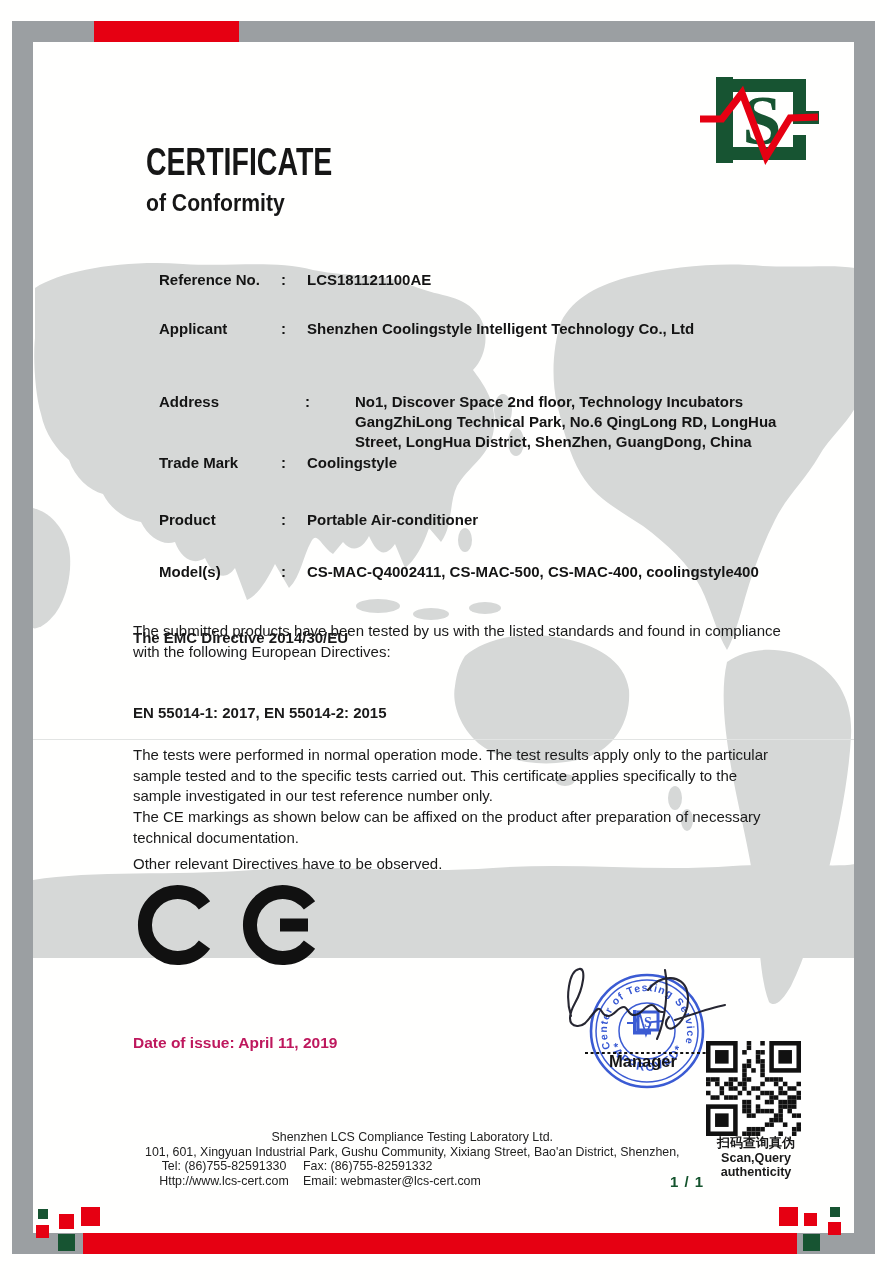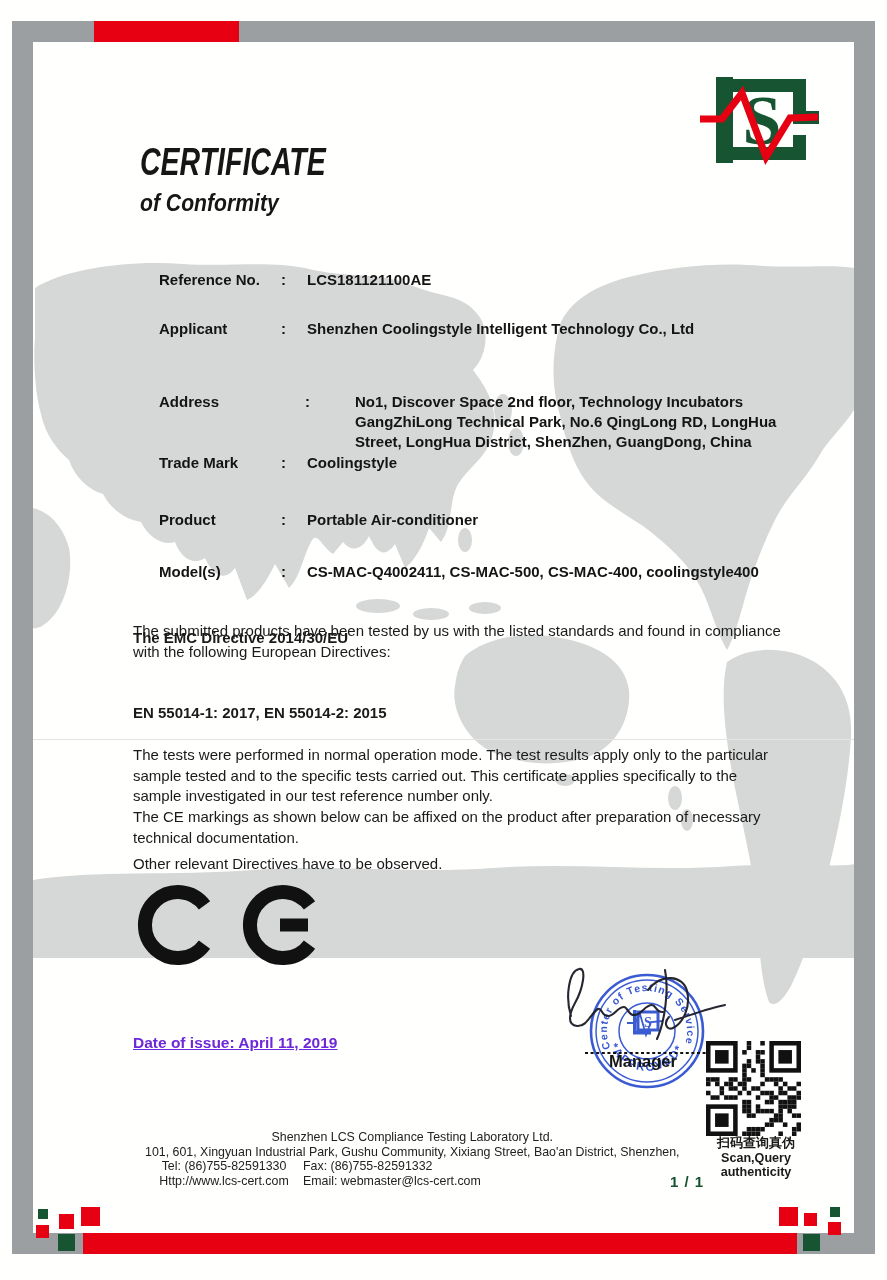--- a/index.html
+++ b/index.html
@@ -12,21 +12,21 @@
   .green{background:#175432;}
   .sq{position:absolute;}
   .title{font-weight:bold;font-size:38px;letter-spacing:0;transform:scaleX(.75);transform-origin:left top;white-space:nowrap;color:#161616;}
   .subtitle{font-weight:bold;font-size:23px;transform:scaleX(.92);transform-origin:left top;white-space:nowrap;color:#161616;}
   .frow{position:absolute;display:flex;width:650px;font-size:15px;font-weight:bold;line-height:20px;color:#141414;margin-left:24px;}
   .flabel{width:122px;flex:none;}
   .fcolon{width:26px;flex:none;}
   .fvalue{flex:1;}
   .para{position:absolute;width:656px;font-size:15px;line-height:20.5px;color:#1a1a1a;}
   .para.b{font-weight:bold;}
-  .dateline{position:absolute;font-size:15.5px;font-weight:bold;color:#6d28d9;text-decoration:underline;}
+  .dateline{position:absolute;font-size:15.5px;font-weight:bold;color:#be185d;}
   .footer{position:absolute;font-size:12.4px;line-height:14.6px;color:#222;text-align:center;}
   .frow2{display:flex;}
   .fcol1{width:158px;flex:none;}
   .pagenum{position:absolute;font-weight:bold;font-size:15px;letter-spacing:1px;color:#14532d;}
   .qrcap{position:absolute;width:130px;text-align:center;font-weight:bold;color:#1a1a1a;}
   .mapline{position:absolute;left:33px;width:822px;height:1px;background:#e2e4e3;}
   svg text{font-family:"Liberation Sans",sans-serif;}
 </style>
 </head>
 <body>
@@ -80,21 +80,21 @@
       <rect x="22" y="8" width="90" height="13"></rect>
       <rect x="99" y="8" width="13" height="32"></rect>
       <rect x="99" y="40" width="26" height="13"></rect>
       <rect x="99" y="64" width="13" height="25"></rect>
       <rect x="22" y="76" width="90" height="13"></rect>
     </g>
     <text x="68" y="73" text-anchor="middle" font-size="70" font-weight="bold" fill="#175432" style="font-family:'Liberation Serif',serif;">S</text>
     <polyline points="6,48 28,48 48,22 72,86 96,47 124,46" fill="none" stroke="#e60012" stroke-width="7"></polyline>
   </svg>
 
-  <div class="abs" style="left:140px;top:141px;font-style:italic;">
+  <div class="abs" style="left:146px;top:141px;">
     <div class="title">CERTIFICATE</div>
     <div class="subtitle" style="margin-top:6px;">of Conformity</div>
   </div>
 
   <div class="frow" style="left:135px;top:270px;">
     <div class="flabel">Reference No.</div>
     <div class="fcolon">:</div>
     <div class="fvalue">LCS181121100AE</div>
   </div>
   <div class="frow" style="left:135px;top:319px;">

